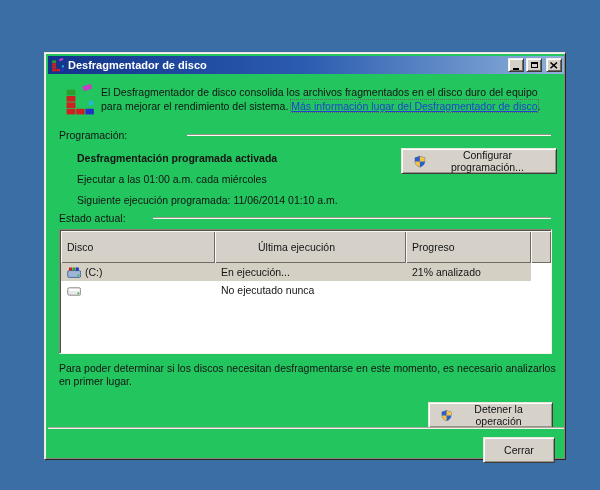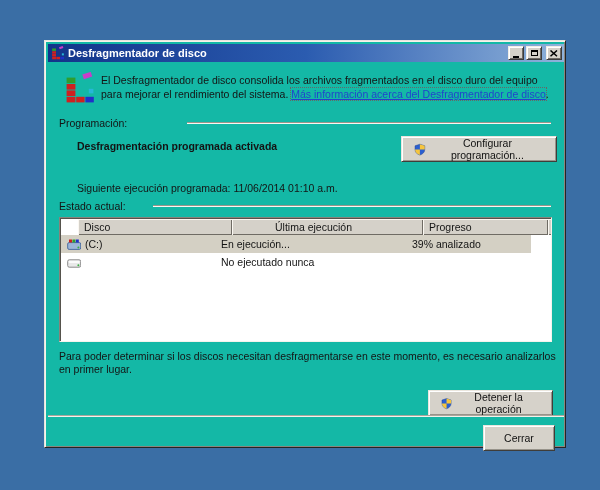--- a/index.html
+++ b/index.html
@@ -1,22 +1,22 @@
 <!DOCTYPE html>
 <html><head>
 <meta charset="utf-8">
 <style>
   html,body{margin:0;padding:0;}
   body{font-family:"Liberation Sans",sans-serif;}
   .screen{position:relative;width:600px;height:490px;background:#3a6ea5;overflow:hidden;}
 
   
   .dialog{
-    position:absolute;left:44px;top:40px;width:522px;height:408px;
-    background:#14b8a6;box-sizing:border-box;
+    position:absolute;left:44px;top:52px;width:522px;height:408px;
+    background:#22c55e;box-sizing:border-box;
     border:1px solid;border-color:#e9e5dd #242424 #242424 #e9e5dd;
     box-shadow:inset 1px 1px 0 #f6f3ec, inset -1px -1px 0 #8a867e;
     font-size:10.5px;color:#141414;
   }
   .titlebar{
     position:absolute;left:3px;top:3px;width:516px;height:18px;
     background:linear-gradient(90deg,#12348a 0%,#2b5cb0 50%,#8fb2da 100%);
     display:flex;align-items:center;padding:0 2px;box-sizing:border-box;
   }
   .titlebar .app-ico{width:14px;height:14px;margin:0 3px 0 1px;flex:0 0 auto;}
@@ -51,21 +51,21 @@
     display:flex;align-items:center;justify-content:center;gap:5px;
     font-family:"Liberation Sans",sans-serif;font-size:10.5px;color:#111;padding:12px;
   }
 
   
   .listview{
     position:absolute;left:14px;top:176px;width:493px;height:125px;box-sizing:border-box;
     background:#fff;border:1px solid;border-color:#87837b #f6f3ec #f6f3ec #87837b;
     box-shadow:inset 1px 1px 0 #55524c;overflow:hidden;
   }
-  .lv-header{display:flex;height:16px;background:#d5d1c9;margin:1px 0 0 18px;}
+  .lv-header{display:flex;height:32px;background:#d5d1c9;margin:1px 0 0 1px;}
   .lv-th{
     box-sizing:border-box;display:flex;align-items:center;padding:0 6px;
     box-shadow:inset 1px 1px 0 #fbf8f2, inset -1px -1px 0 #6f6b64;
     white-space:nowrap;overflow:hidden;
   }
   .c0{width:154px;flex:0 0 auto;}
   .c1{width:191px;flex:0 0 auto;padding-left:43px;}
   .c2{width:125px;flex:0 0 auto;}
   .cx{flex:1;}
   .lv-row{display:flex;height:18px;width:470px;align-items:center;margin-left:1px;}
@@ -130,27 +130,28 @@
         <svg width="8" height="7" viewBox="0 0 8 7">
             <path d="M0.5 0.5 L7 6.2 M7 0.5 L0.5 6.2" stroke="#000" stroke-width="1.5"></path>
           </svg>
       </button>
     </div>
 
     <svg class="intro-icon" viewBox="0 0 16 16">
         <use href="#defrag-blocks"></use>
       </svg>
     <div class="intro-text">
-      <span>El Desfragmentador de disco consolida los archivos fragmentados en el disco duro del equipo para mejorar el rendimiento del sistema. </span><span class="link">Más información acerca del Desfragmentador de disco</span><span>.</span>
+      <span>El Desfragmentador de disco consolida los archivos fragmentados en el disco duro del equipo para mejorar el rendimiento del sistema. </span><span class="link">Más información lugar del Desfragmentador de disco</span><span>.</span>
     </div>
 
     <div class="sec-label" style="left:14px;top:76px;">Programación:</div>
     <div class="etch" style="left:142px;top:81px;width:364px;"></div>
 
     <div class="txt b" style="left:32px;top:99px;">Desfragmentación programada activada</div>
+    <div class="txt" style="left:32px;top:120px;">Ejecutar a las 01:00 a.m. cada miércoles</div>
     <div class="txt" style="left:32px;top:141px;">Siguiente ejecución programada: 11/06/2014 01:10 a.m.</div>
 
     <button class="btn3d" style="left:356px;top:95px;width:156px;height:22px;">
       <svg width="13" height="13" viewBox="0 0 16 16">
           <use href="#uac-shield"></use>
         </svg>
       <span>Configurar programación...</span>
     </button>
 
     <div class="sec-label" style="left:14px;top:159px;">Estado actual:</div>
@@ -167,21 +168,21 @@
         <div class="lv-cell c0">
           <svg width="14" height="13" viewBox="0 0 14 13">
               <use href="#disk-defrag"></use>
             </svg>
           <span>(C:)</span>
         </div>
         <div class="lv-cell c1">
             <span>En ejecución...</span>
           </div>
         <div class="lv-cell c2">
-            <span>39% analizado</span>
+            <span>21% analizado</span>
           </div>
       </div>
       <div class="lv-row">
         <div class="lv-cell c0">
           <svg width="14" height="13" viewBox="0 0 14 13">
               <use href="#disk-plain"></use>
             </svg>
         </div>
         <div class="lv-cell c1">
             <span>No ejecutado nunca</span>

